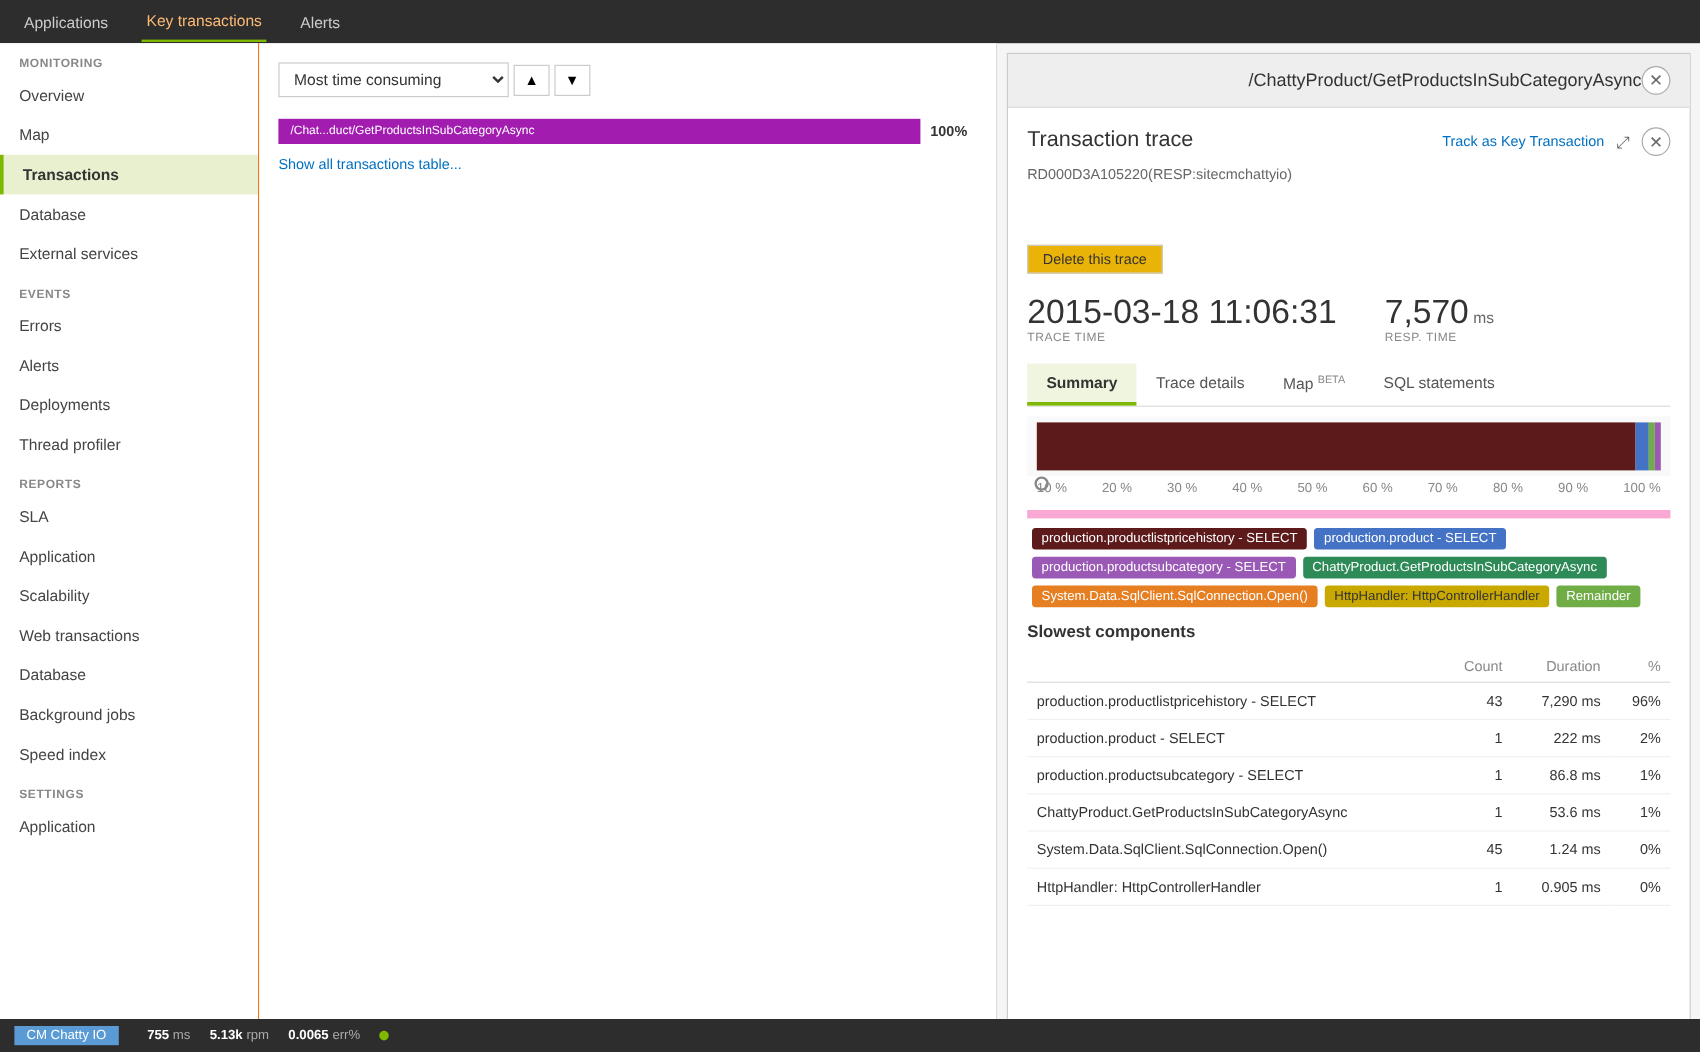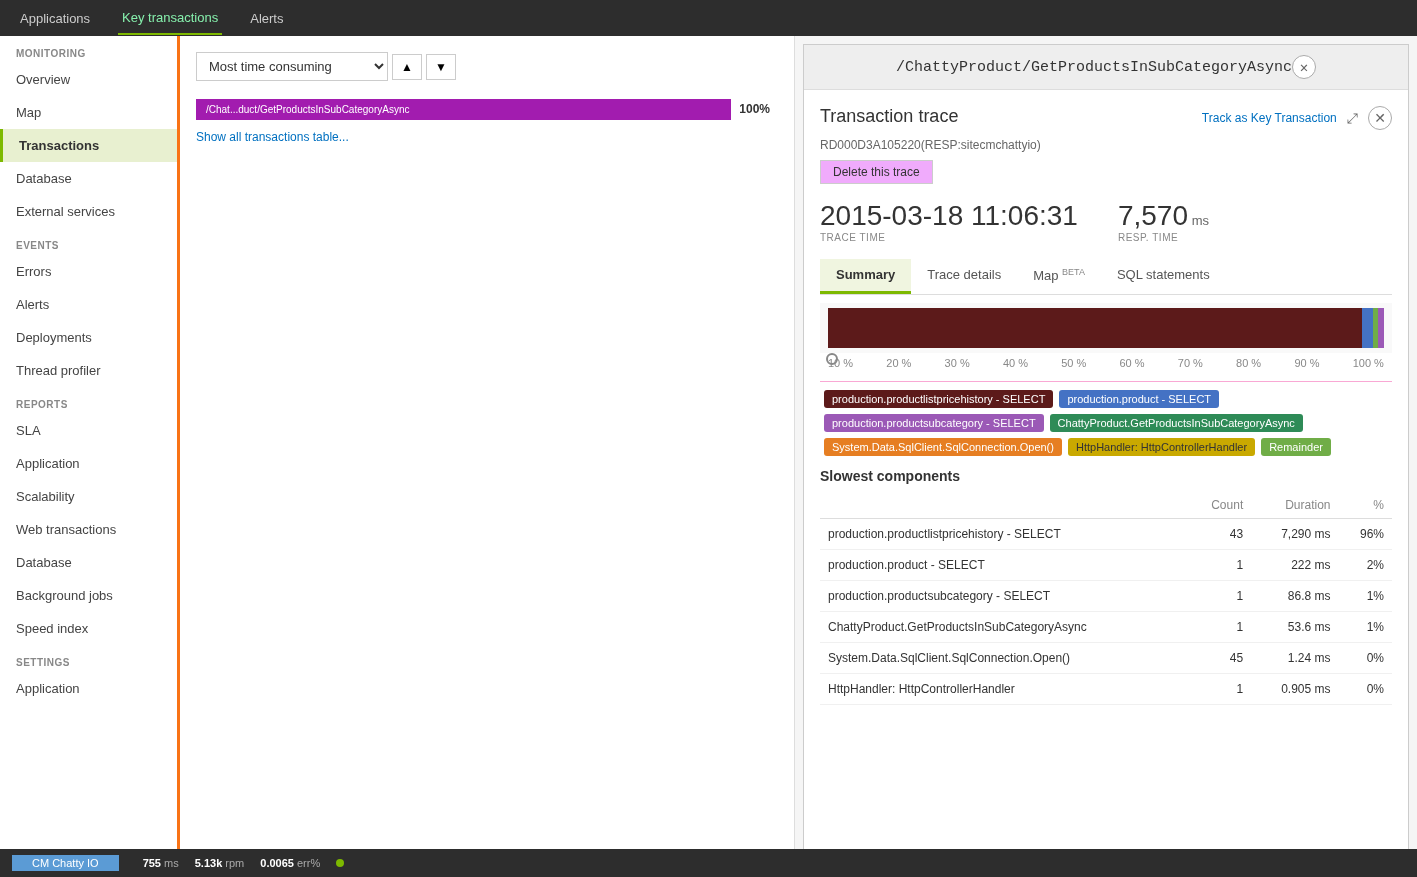--- a/index.html
+++ b/index.html
@@ -14,35 +14,35 @@
       padding: 0 16px;
       gap: 24px;
     }
     .top-nav-item {
       color: #ccc;
       font-size: 13px;
       cursor: pointer;
       padding: 8px 4px;
     }
     .top-nav-item.active {
-      color: #86efac;
+      color: #fdba74;
       border-bottom: 2px solid #7db900;
     }
 
     
     .app-layout {
       display: flex;
       height: calc(877px - 36px);
     }
 
     
     .sidebar {
-      width: 180px;
+      width: 216px;
       background: #fff;
-      border-right: 3px solid #f97316;
+      border-right: 1px solid #f97316;
       overflow-y: auto;
       flex-shrink: 0;
     }
     .sidebar-section-label {
       font-size: 10px;
       color: #888;
       font-weight: bold;
       padding: 12px 16px 4px;
       letter-spacing: 0.5px;
       text-transform: uppercase;
@@ -131,23 +131,22 @@
       border: 1px solid #ccc;
       margin: 8px;
       overflow-y: auto;
       position: relative;
     }
     .trace-header-bar {
       background: #eee;
       padding: 10px 16px;
       display: flex;
       align-items: center;
-      justify-content: center;
+      justify-content: flex-end;
       border-bottom: 1px solid #ddd;
-      font-family: Liberation Mono, monospace;
     }
     .trace-header-title {
       font-size: 15px;
       color: #333;
       font-weight: normal;
     }
     .close-btn-outer {
       width: 24px;
       height: 24px;
       border: 1px solid #aaa;
@@ -187,27 +186,28 @@
       font-size: 14px;
       color: #666;
       cursor: pointer;
     }
     .trace-id {
       font-size: 12px;
       color: #666;
       margin-bottom: 8px;
     }
     .delete-trace-btn {
-      background: #f0abfc;
+      background: #eab308;
       border: 1px solid #ccc;
       padding: 4px 12px;
       font-size: 12px;
       color: #333;
       cursor: pointer;
       margin-bottom: 16px;
+      margin-top: 44px;
     }
 
     .trace-stats {
       display: flex;
       gap: 40px;
       margin-bottom: 16px;
     }
     .stat-block {}
     .stat-value {
       font-size: 28px;
@@ -244,21 +244,21 @@
       background: #f0f5e0;
     }
     .tab sup {
       font-size: 9px;
       color: #888;
     }
 
     
     .chart-area {
       padding: 8px 0;
-      border-bottom: 1px solid #f9a8d4;
+      border-bottom: 7px solid #f9a8d4;
       margin-bottom: 8px;
     }
     .chart-bar-container {
       width: 100%;
       height: 50px;
       position: relative;
       background: #f9f9f9;
       margin-bottom: 4px;
     }
     .chart-bar-fill {
@@ -355,21 +355,21 @@
       align-items: center;
       padding: 0 12px;
       gap: 16px;
       font-size: 11px;
       color: #ccc;
       z-index: 100;
     }
     .status-app-name {
       background: #5b9bd5;
       color: #fff;
-      padding: 2px 20px;
+      padding: 2px 10px;
       font-size: 11px;
       margin-right: 8px;
     }
     .status-metric { color: #ccc; }
     .status-metric span { color: #fff; font-weight: bold; }
     .status-metric .unit { color: #aaa; font-weight: normal; }
     .status-health {
       width: 8px;
       height: 8px;
       border-radius: 50%;

